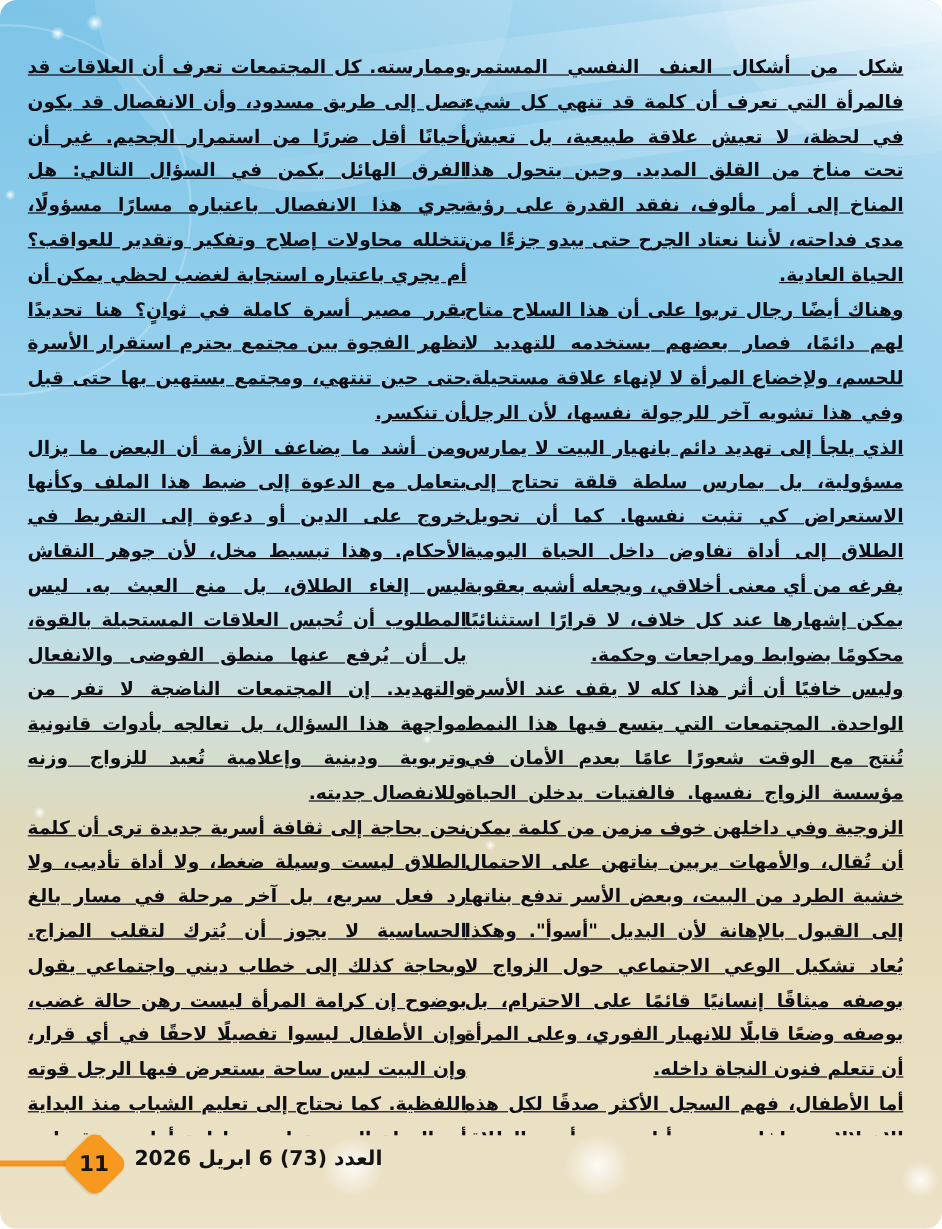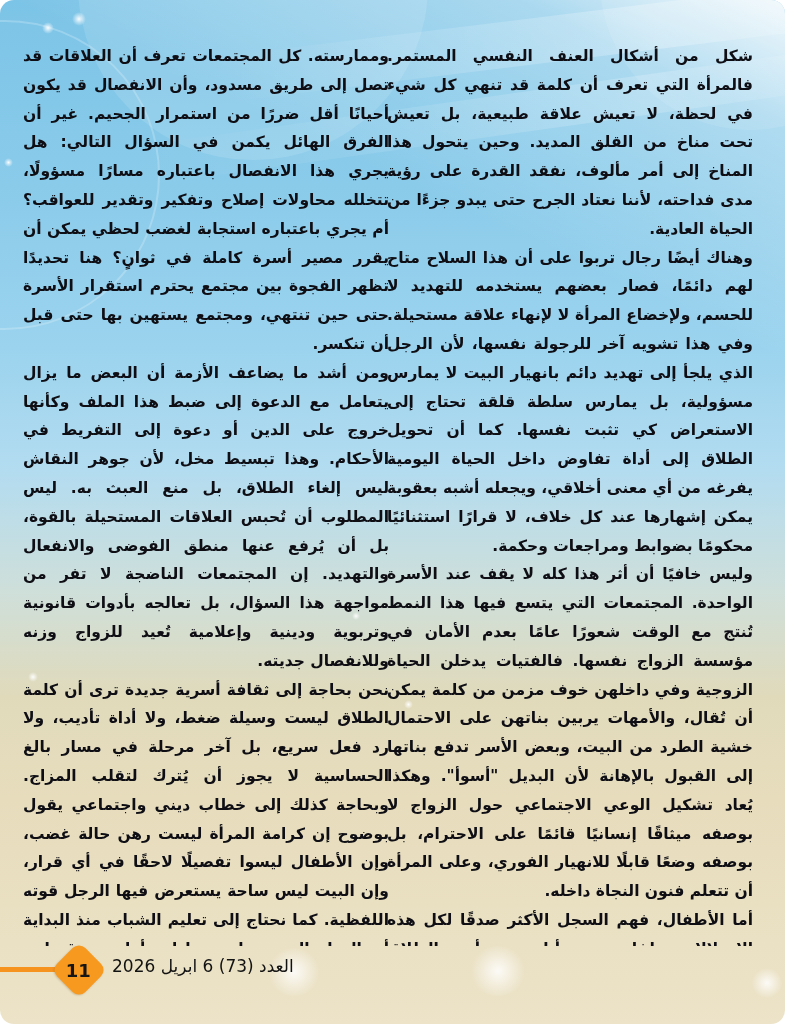--- a/index.html
+++ b/index.html
@@ -43,20 +43,21 @@
 
   
   .col{
     position:absolute;top:42px;width:366px;height:904px;
     overflow:hidden;
     direction:rtl;
     color:#0e0e14;
     font-weight:700;
     font-size:15.5px;
     line-height:28.8px;
+    text-decoration:underline;
   }
   .col-right{right:32px;}
   .col-left{left:23px;}
   .col p{margin:0;text-align:justify;}
 
   
   .footer-rule{
     position:absolute;left:0;top:967px;width:58px;height:5px;
     background:#f6921e;border-radius:0 3px 3px 0;
   }
@@ -67,21 +68,21 @@
     box-shadow:0 1px 2px rgba(120,70,0,.25);
   }
   .page-badge span{
     transform:rotate(-45deg);
     font-weight:700;font-size:18px;color:#161616;
     font-family:"DejaVu Sans",sans-serif;
   }
   .issue{
     position:absolute;left:112px;top:956px;
     direction:rtl;white-space:nowrap;
-    color:#121212;font-weight:400;font-size:17px;
+    color:#121212;font-weight:700;font-size:17px;
   }
 </style>
 </head>
 <body>
 
 <div class="page">
 
   <div class="rays"></div>
   <div class="band band1"></div>
   <div class="band band2"></div>

